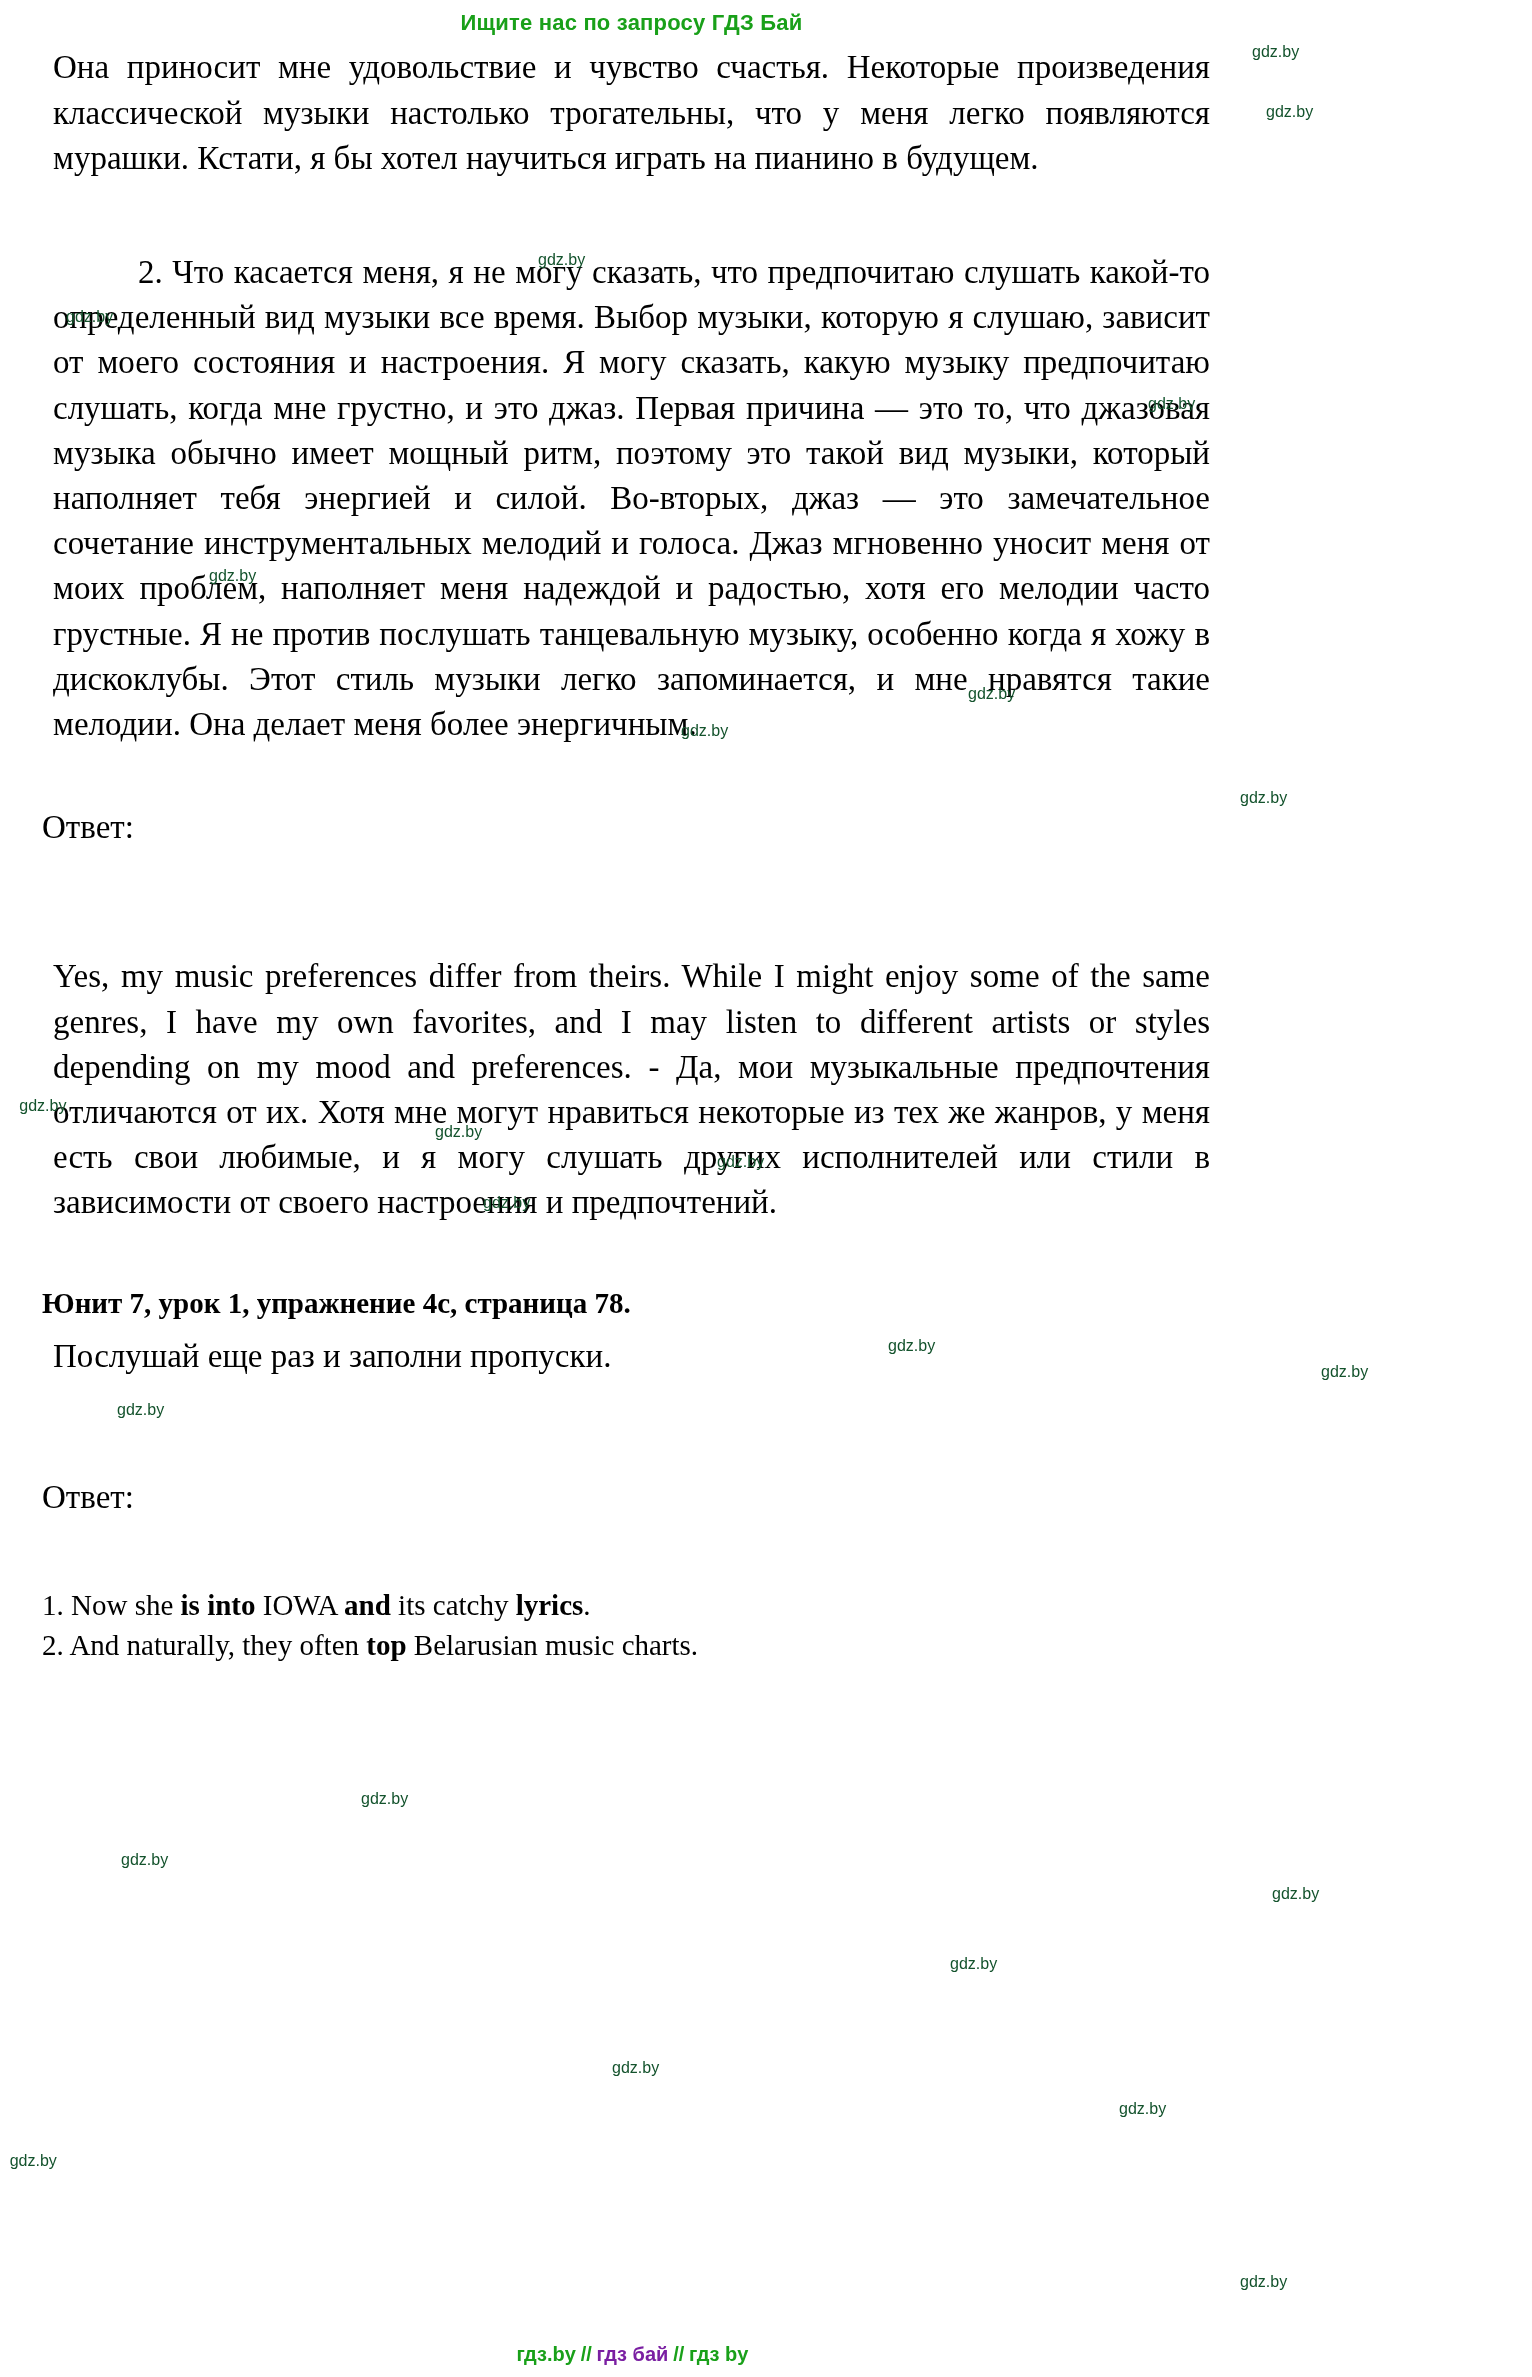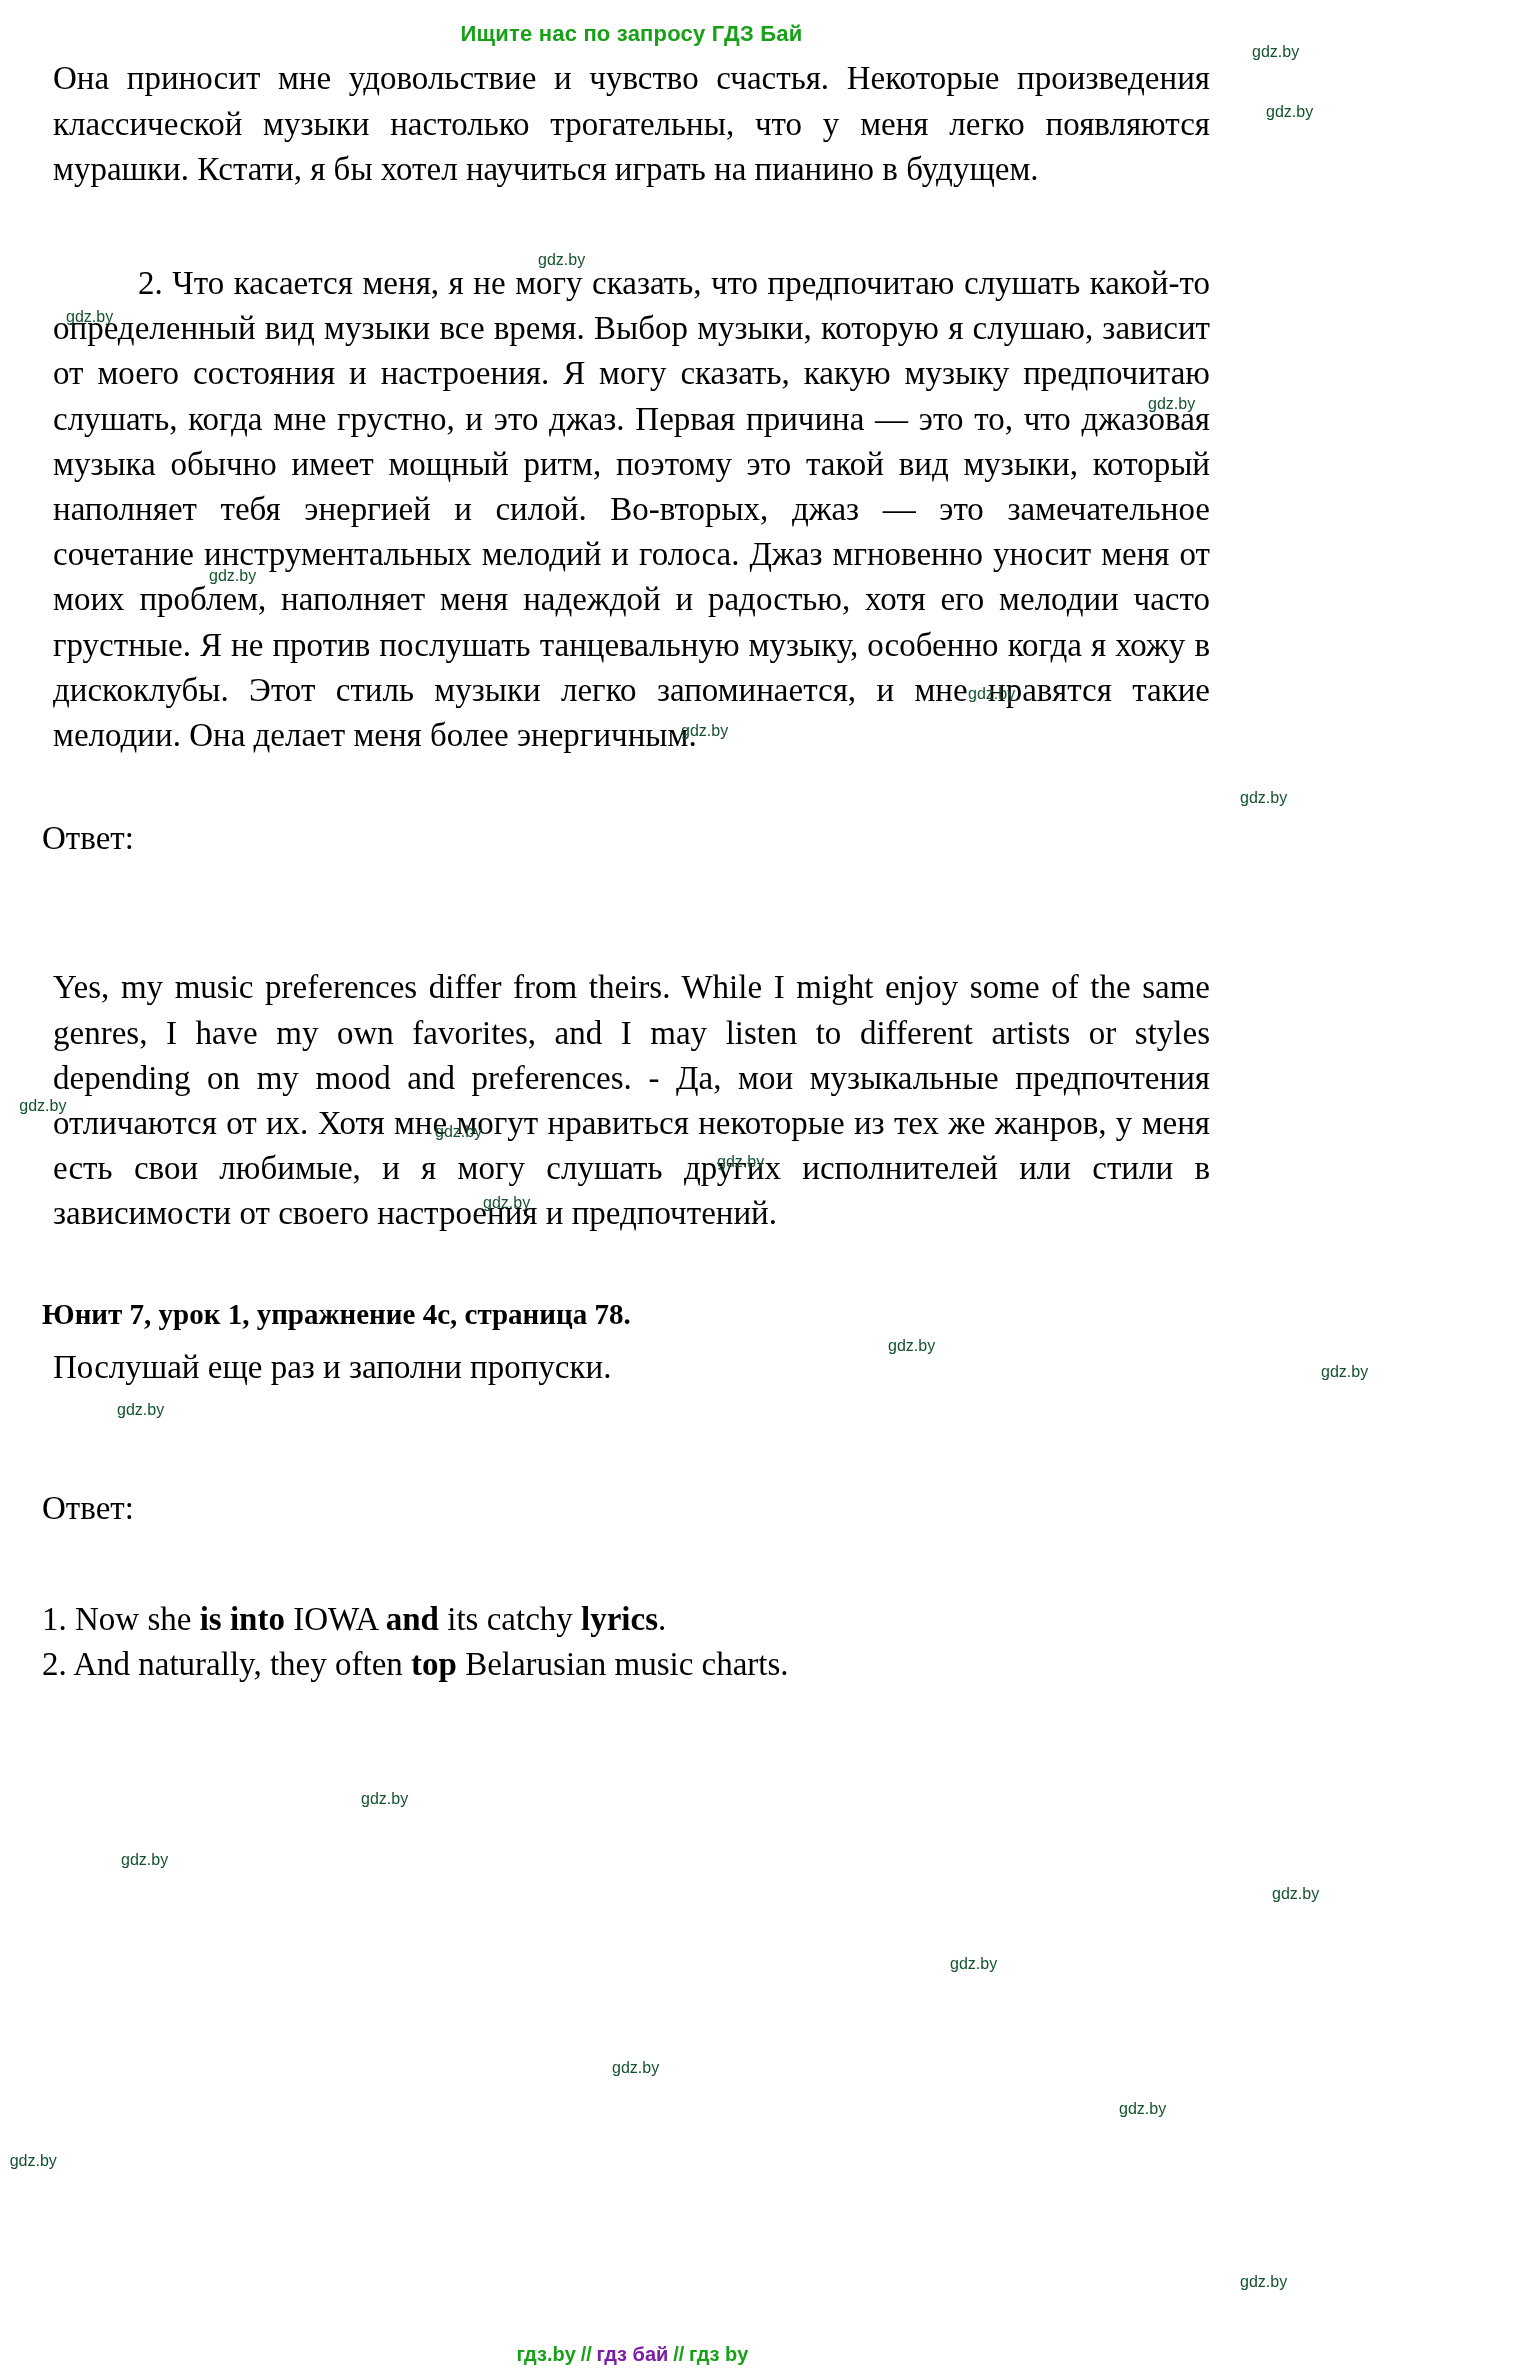--- a/index.html
+++ b/index.html
@@ -13,21 +13,21 @@
     font-family: "Liberation Serif", serif;
     color: #000000;
     position: relative;
     overflow: hidden;
   }
   .page {
     position: relative;
     width: 1263px;
     min-height: 2377px;
     box-sizing: border-box;
-    padding: 16px 42px;
+    padding: 5px 42px;
   }
   
   .top-banner {
     text-align: center;
     font-family: "Liberation Sans", sans-serif;
     font-weight: bold;
     font-size: 22px;
     color: #19a019;
     padding-top: 4.8px;
     padding-bottom: 1.6px;
@@ -58,21 +58,21 @@
     margin: 0;
     font-family: Liberation Serif, serif;
   }
   .heading {
     font-size: 29px;
     font-weight: bold;
     line-height: 1.37;
     margin: 0;
   }
   .ex-list {
-    font-size: 33px;
+    font-size: 29px;
     line-height: 1.37;
     margin: 0;
   }
   .ex-list b { font-weight: bold; }
 
   
   .wm {
     position: absolute;
     font-family: "Liberation Sans", sans-serif;
     color: #14532d;

